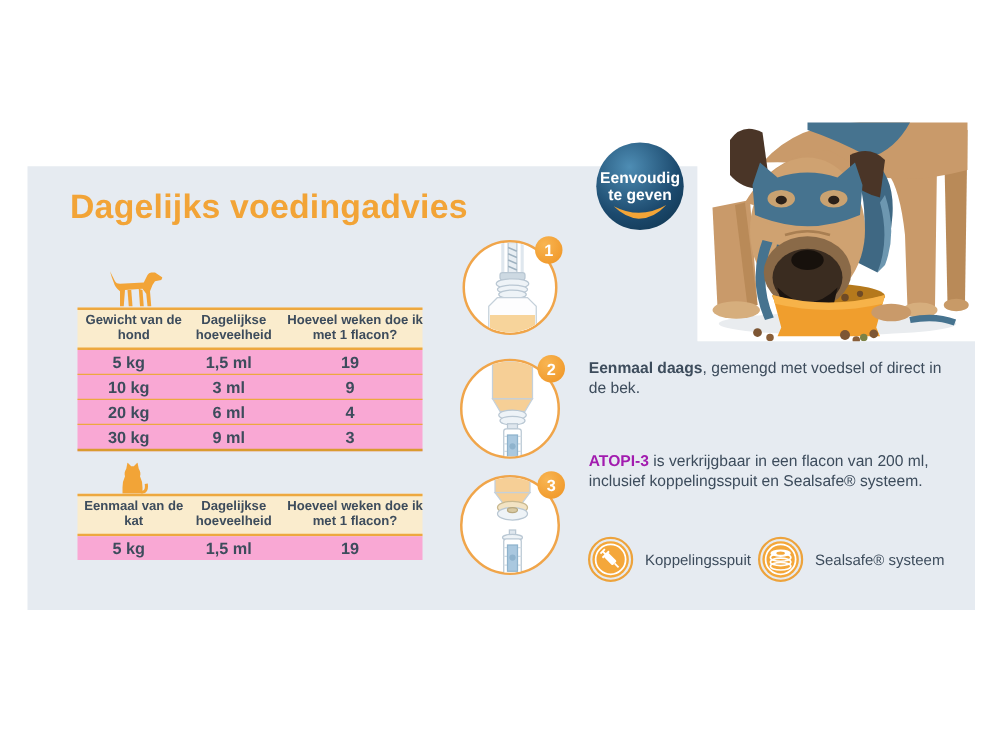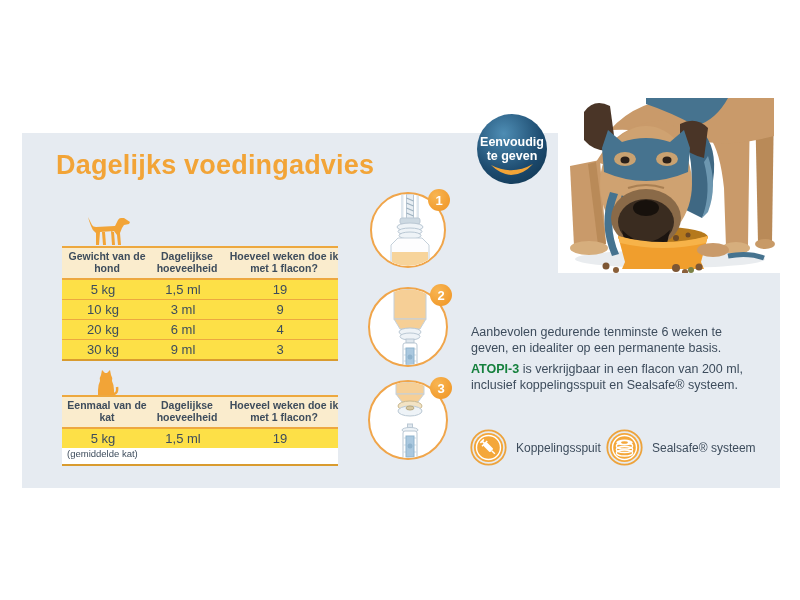--- a/index.html
+++ b/index.html
@@ -11,37 +11,37 @@
   .photo { position:absolute; left:558px; top:96px; width:230px; height:177px; background:#ffffff; }
   .badge { position:absolute; left:475px; top:112px; width:74px; height:74px; }
   .title { position:absolute; left:56px; top:150px; font-size:27px; font-weight:bold; color:#f2a437; letter-spacing:0.2px; }
   .animal-icon { position:absolute; }
 
   .vtable { position:absolute; left:62px; width:276px; }
   .thead { display:grid; grid-template-columns:82px 78px 116px; background:#faeccd;
            border-top:2px solid #eda83f; border-bottom:2px solid #eda83f; padding:2px 4px 3px; }
   .th { text-align:center; font-size:10.5px; font-weight:bold; color:#3d4c5c; line-height:1.18;
         display:flex; align-items:center; justify-content:center; }
-  .trow { display:grid; grid-template-columns:82px 78px 116px; background:#fde047; height:19px;
-          align-items:center; border-bottom:1px solid #eda83f; }
+  .trow { display:grid; grid-template-columns:82px 78px 116px; background:#f9a8d4; height:19px;
+          align-items:center; border-bottom:1px solid #eda83f;font-weight:bold; }
   .trow.last { border-bottom:2px solid #d99b2f; }
   .td { text-align:center; font-size:13px; color:#3d4c5c; }
   .tnote { background:#ffffff; font-size:9.5px; color:#3d4c5c; padding:0 0 5px 5px; border-bottom:2px solid #d99b2f; }
 
   .step { position:absolute; }
   .step-circle { width:100%; height:100%; border-radius:50%; background:#fff;
                  border:2.5px solid #f0a54a; overflow:hidden; box-sizing:border-box; }
   .step-num { position:absolute; top:-3px; right:-4px; width:22px; height:22px; border-radius:50%;
               background:radial-gradient(circle at 35% 30%, #f8b552, #ef9322);
               color:#fff; font-weight:bold; font-size:13px;
               display:flex; align-items:center; justify-content:center; }
 
   .copy { position:absolute; left:471px; font-size:12.5px; line-height:15.5px; color:#3d4c5c; }
   .copy .lead { font-weight:bold; }
-  .copy .lead.orange { color:#15803d; }
+  .copy .lead.orange { color:#a21caf; }
 
   .legend-icon { position:absolute; width:37px; height:37px; }
   .legend-label { position:absolute; font-size:12px; color:#3d4c5c; }
 </style>
 </head>
 <body>
 
 <div class="page">
 
   <div class="panel"></div>
@@ -174,21 +174,20 @@
     <div class="thead">
       <div class="th">Eenmaal van de kat</div>
       <div class="th">Dagelijkse hoeveelheid</div>
       <div class="th">Hoeveel weken doe ik met 1 flacon?</div>
     </div>
     <div class="trow" style="border-bottom:none;">
       <div class="td">5 kg</div>
       <div class="td">1,5 ml</div>
       <div class="td">19</div>
     </div>
-    <div class="tnote">(gemiddelde kat)</div>
   </div>
 
   <div class="step" style="left:370px; top:192px; width:76px; height:76px;">
     <div class="step-circle">
       <svg viewBox="0 0 76 76" width="76" height="76">
         <rect x="29" y="0" width="2.5" height="24" fill="#dfe7ee"></rect>
         <rect x="44.5" y="0" width="2.5" height="24" fill="#dfe7ee"></rect>
         <rect x="34.5" y="0" width="7" height="26" fill="#e8eef3" stroke="#b9c7d3"></rect>
         <path d="M34.5,4 l7,3 M34.5,9 l7,3 M34.5,14 l7,3 M34.5,19 l7,3" stroke="#9fb2c0" stroke-width="1.2"></path>
         <rect x="28" y="24" width="20" height="6" rx="2" fill="#cdd9e2" stroke="#b9c7d3"></rect>
@@ -231,22 +230,22 @@
         <ellipse cx="40" cy="48" rx="8" ry="2.5" fill="#eef3f7" stroke="#b9c7d3"></ellipse>
         <rect x="33" y="49" width="14" height="31" rx="2" fill="#ffffff" stroke="#b9c7d3"></rect>
         <path d="M33,56 h14 M33,63 h14 M33,70 h14" stroke="#d3dee6" stroke-width="1"></path>
         <rect x="36" y="54" width="8" height="21" fill="#aac8df" stroke="#8fb3cd"></rect>
         <circle cx="40" cy="64" r="2.5" fill="#8fb3cd"></circle>
       </svg>
     </div>
     <div class="step-num">3</div>
   </div>
 
-  <div class="copy" style="top:325px; width:272px;">
-    <span class="lead"></span><span>Aanbevolen gedurende tenminste 6 weken te geven, en idealiter op een permanente basis.</span>
+  <div class="copy" style="top:287px; width:296px;">
+    <span class="lead">Eenmaal daags</span><span>, gemengd met voedsel of direct in de bek.</span>
   </div>
   <div class="copy" style="top:362px; width:310px;">
     <span class="lead orange">ATOPI-3</span><span> is verkrijgbaar in een flacon van 200 ml, inclusief koppelingsspuit en Sealsafe® systeem.</span>
   </div>
 
   <div class="legend-icon" style="left:470px; top:429px;">
     <svg viewBox="0 0 37 37" width="37" height="37">
       <circle cx="18.5" cy="18.5" r="17.2" fill="none" stroke="#eda33c" stroke-width="1.8"></circle>
       <circle cx="18.5" cy="18.5" r="14.6" fill="#f4a73a"></circle>
       <circle cx="18.5" cy="18.5" r="12" fill="none" stroke="#ffffff" stroke-width="1.4"></circle>

